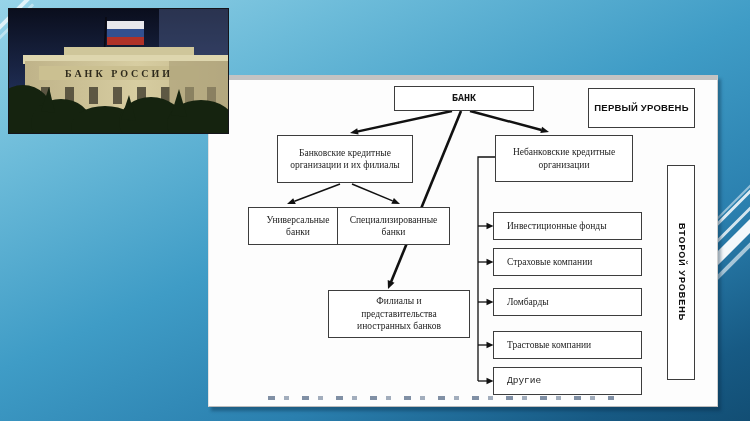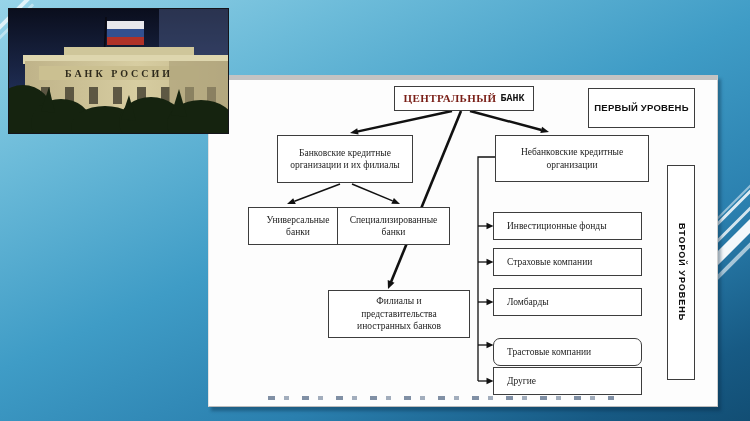--- a/index.html
+++ b/index.html
@@ -44,26 +44,26 @@
     position:absolute; z-index:4; background:#ffffff; border:1px solid #3d3d3d;
     display:flex; align-items:center; justify-content:center; text-align:center;
     font-size:9.5px; line-height:1.3; color:#1c1c1c; box-sizing:border-box;
   }
   #box-central{left:394px; top:86px; width:140px; height:25px; gap:4px; font-family:"Liberation Serif",serif;}
   #box-central .w1{font-weight:bold; font-size:11px; letter-spacing:.4px; color:#7a1f17;}
   #box-central .w2{font-weight:bold; font-size:10px; color:#141414; font-family:Liberation Mono, monospace;}
   #box-first{left:588px; top:88px; width:107px; height:40px;
     font-family:"Liberation Sans",sans-serif; font-weight:bold; font-size:9.5px; letter-spacing:.2px; color:#101010;}
   #box-banking{left:277px; top:135px; width:136px; height:48px; padding:2px 2px;}
-  #box-nonbanking{left:495px; top:135px; width:154px; height:47px; padding:2px 8px;}
+  #box-nonbanking{left:495px; top:135px; width:138px; height:47px; padding:2px 8px;}
   #box-universal{left:232px; top:207px; width:100px; height:38px; padding:2px 10px;margin-left:16px;}
   #box-specialized{left:337px; top:207px; width:113px; height:38px; padding:2px 1px;}
   #box-foreign{left:328px; top:290px; width:142px; height:48px; padding:2px 16px;}
   .nb-box{left:493px; width:149px; height:28px; justify-content:flex-start; text-align:center; padding-left:13px;}
-  #nb-0{top:212px;} #nb-1{top:248px;} #nb-2{top:288px;} #nb-3{top:338px;border-radius:7px;} #nb-4{top:367px;}
+  #nb-0{top:212px;} #nb-1{top:248px;} #nb-2{top:288px;} #nb-3{top:331px;} #nb-4{top:367px;font-family:Liberation Mono, monospace;}
   #box-second{
     left:667px; top:165px; width:28px; height:215px;
     writing-mode:vertical-rl;
     font-family:"Liberation Sans",sans-serif; font-weight:bold; font-size:9px;
     letter-spacing:1px; color:#101010;
   }
 
   
   #caption-cut{
     position:absolute; left:268px; top:396px; width:346px; height:4px; z-index:5;
@@ -111,21 +111,20 @@
       <line x1="478" y1="302" x2="487" y2="302" stroke-width="1.3"></line>
       <polygon points="493.5,302 486.5,298.8 486.5,305.2" stroke="none"></polygon>
       <line x1="478" y1="345" x2="487" y2="345" stroke-width="1.3"></line>
       <polygon points="493.5,345 486.5,341.8 486.5,348.2" stroke="none"></polygon>
       <line x1="478" y1="381" x2="487" y2="381" stroke-width="1.3"></line>
       <polygon points="493.5,381 486.5,377.8 486.5,384.2" stroke="none"></polygon>
     </g>
   </svg>
 
   <div class="dbox" id="box-central">
-    <span class="w1">ЦЕНТРАЛЬНЫЙ</span>
     <span class="w2">БАНК</span>
   </div>
 
   <div class="dbox" id="box-first">ПЕРВЫЙ УРОВЕНЬ</div>
 
   <div class="dbox" id="box-banking">Банковские кредитные организации и их филиалы</div>
 
   <div class="dbox" id="box-nonbanking">Небанковские кредитные организации</div>
 
   <div class="dbox" id="box-universal">Универсальные банки</div>

